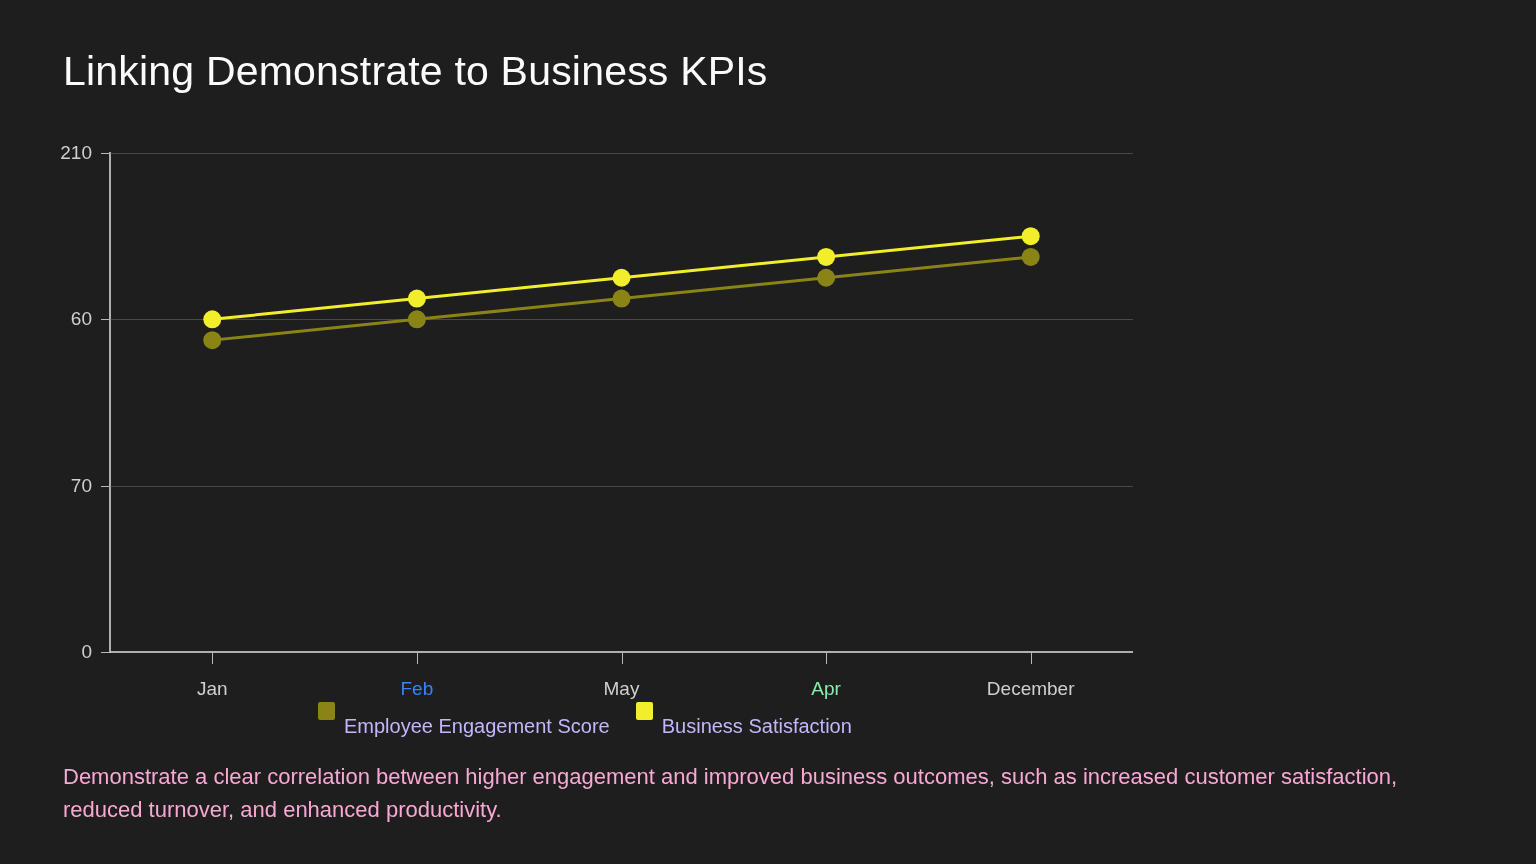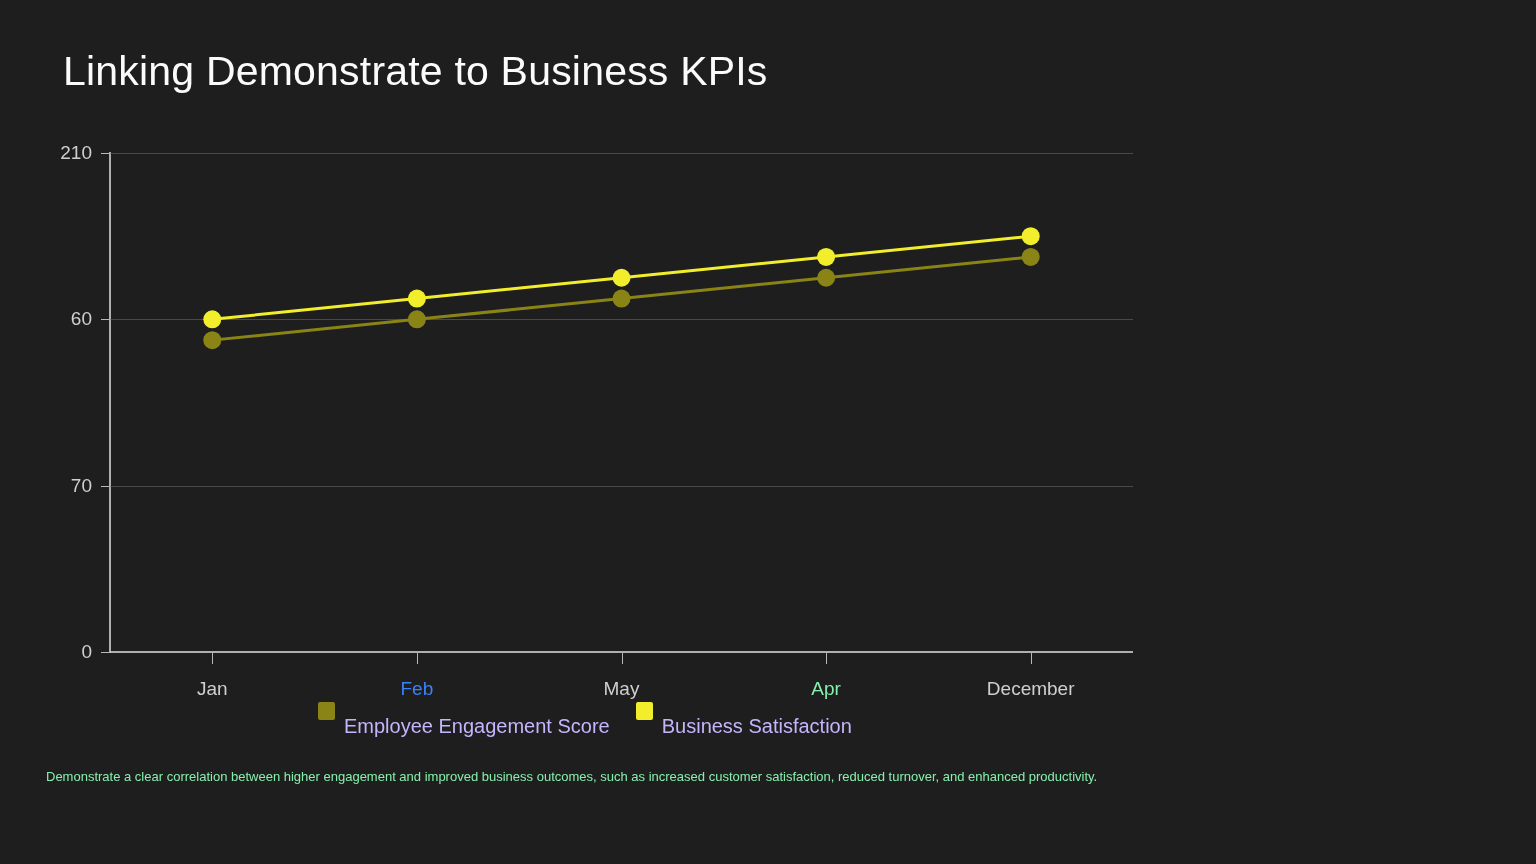--- a/index.html
+++ b/index.html
@@ -140,26 +140,26 @@
   .legend-label {
     font-size: 20px;
     color: #c4b5fd;
     white-space: nowrap;
     margin-top: 32px;
   }
 
   
   #caption {
     position: absolute;
-    left: 46px;
+    left: 63px;
     top: 760px;
     width: 1360px;
-    font-size: 13px;
+    font-size: 22px;
     line-height: 33px;
-    color: #86efac;
+    color: #f9a8d4;
   }
 </style>
 </head>
 <body>
 
 <div id="slide">
 
   <div id="slide-title">Linking Demonstrate to Business KPIs</div>
 
   <div id="chart-area">

